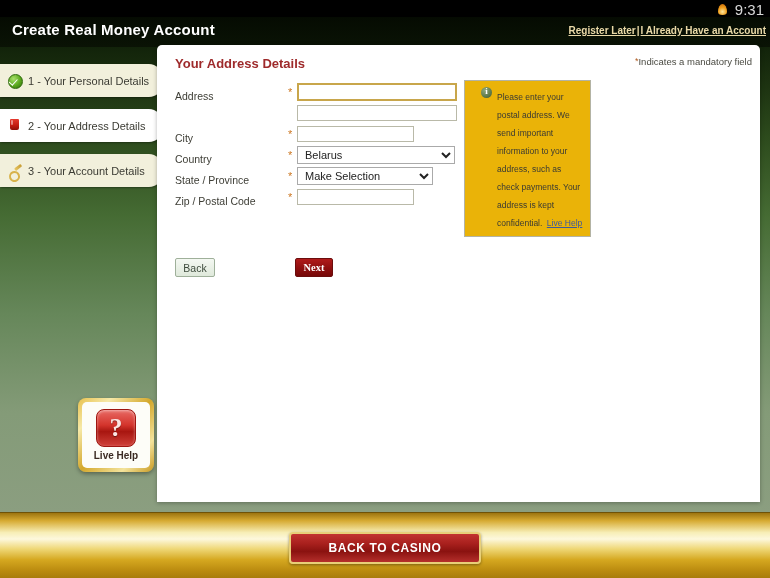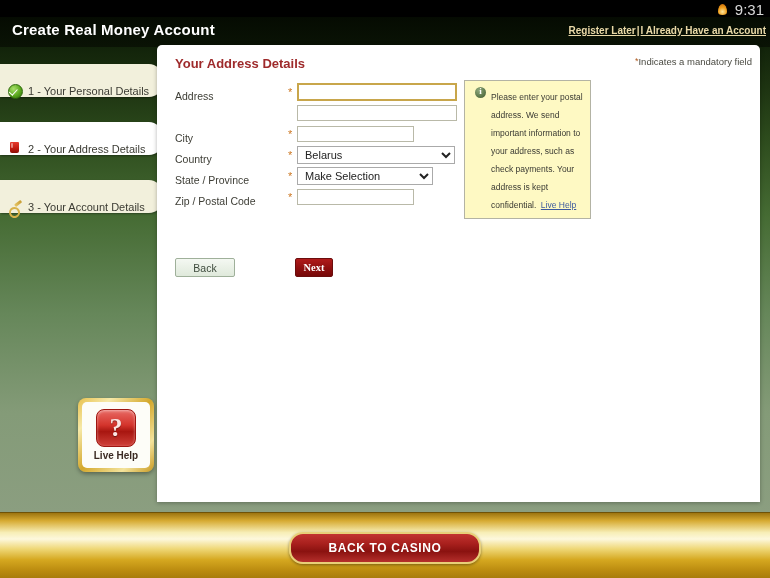--- a/index.html
+++ b/index.html
@@ -87,23 +87,23 @@
   .header-links .sep { padding: 0 1px; color: #ead9a8; }
 
   
   .steps {
     position: absolute; left: 0; top: 64px;
     width: 162px;
   }
   .step {
     position: relative;
     height: 33px;
-    margin-bottom: 25px;
+    margin-bottom: 12px;
     border-radius: 0 13px 13px 0;
-    display: flex; align-items: flex-end;
+    display: flex; align-items: center;
     padding-left: 8px;
     box-shadow: 1px 1px 2px rgba(0,0,0,0.35);
   }
   .step.inactive { background: #f2f0dc; }
   .step.active   { background: #ffffff; }
 
   .step-label {
     font-size: 11px;
     color: #3b3b33;
     margin-left: 7px;
@@ -244,21 +244,21 @@
   .w-state { width: 136px; }
   .w-zip   { width: 117px; }
 
   
   .btnrow {
     position: absolute; left: 18px; top: 213px;
     width: 330px; height: 22px;
   }
   .btn-back {
     position: absolute; left: 0; top: 0;
-    width: 60px; height: 19px;
+    width: 40px; height: 19px;
     border: 1px solid #9fb09a;
     border-radius: 2px;
     background: linear-gradient(to bottom, #f4f8f2 0%, #dfe9db 100%);
     font-family: "Liberation Sans", sans-serif;
     font-size: 10.5px;
     color: #3d4a3c;
     cursor: pointer;
   }
   .btn-next {
     position: absolute; left: 120px; top: 0;
@@ -270,22 +270,22 @@
     font-family: Liberation Serif, serif;
     font-size: 10.5px; font-weight: bold;
     cursor: pointer;
   }
 
   
   .infobox {
     position: absolute; left: 307px; top: 35px;
     width: 127px;
     border: 1px solid #b3b3a4;
-    background: #fef9c3;
-    padding: 5px 6px 6px 10px;
+    background: #eab308;
+    padding: 5px 6px 6px 16px;
     display: flex;
     gap: 5px;
   }
   .info-icon {
     width: 11px; height: 11px; flex: 0 0 auto;
     margin-top: 1px;
     border-radius: 50%;
     background: radial-gradient(circle at 35% 30%, #8fa87c 0%, #5e7a4c 60%, #3e5530 100%);
     position: relative;
   }
@@ -362,21 +362,21 @@
       #fdf8dd 40%,
       #efd878 55%,
       #d5a820 72%,
       #bb8c10 88%,
       #a87c0c 100%);
     border-top: 1px solid #6e5208;
   }
   .btn-casino {
     position: absolute; left: 289px; top: 19px;
     width: 192px; height: 32px;
-    border-radius: 14px;
+    border-radius: 4px;
     border: 2px solid #e8cf78;
     background: linear-gradient(to bottom, #c23330 0%, #a8201d 35%, #8a1210 62%, #b52f2b 100%);
     color: #ffffff;
     font-family: "Liberation Sans", sans-serif;
     font-size: 12px; font-weight: bold;
     letter-spacing: 0.6px;
     cursor: pointer;
     box-shadow: 0 1px 3px rgba(0,0,0,0.4);
   }
 </style>

